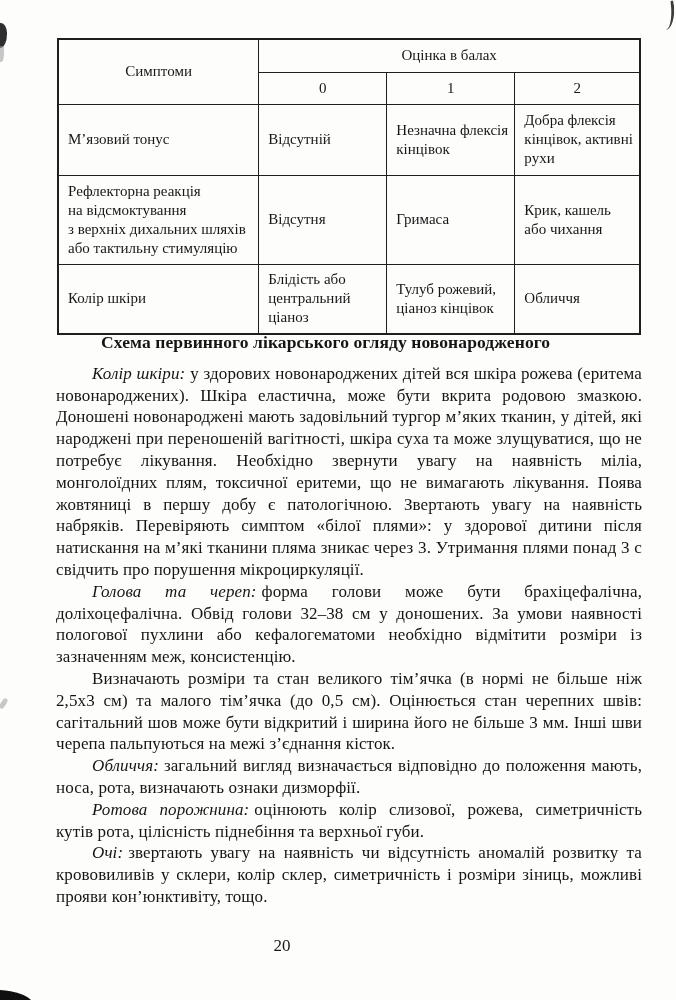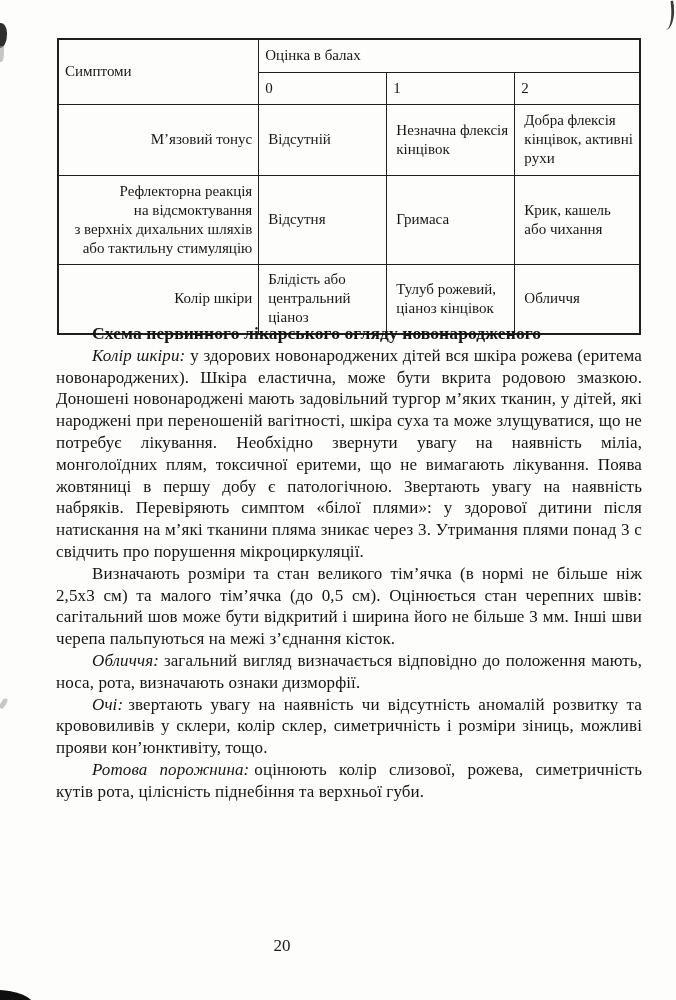--- a/index.html
+++ b/index.html
@@ -58,46 +58,46 @@
     font-size: 15px;
     line-height: 19px;
     color: #171717;
   }
   table.score-table, .score-table th, .score-table td {
     border: 1.6px solid #1f1f1f;
   }
   table.score-table { border-width: 2.2px; }
   .score-table th {
     font-weight: normal;
-    text-align: left;
+    text-align: center;
     vertical-align: middle;
     padding: 3px 6px;
   }
   .score-table td {
     vertical-align: middle;
     padding: 3px 6px 3px 9px;
     text-align: left;
   }
   .score-table .h-group { height: 33px; }
   .score-table .h-levels th { height: 25px; }
   .score-table .r1 td { height: 64px; }
   .score-table .r2 td { height: 82px; }
   .score-table .r3 td { height: 62px; }
-  .score-table td.sym { white-space: pre-line; text-align: right; }
+  .score-table td.sym { white-space: pre-line; }
 
   
   .content {
     position: absolute; left: 56px; top: 323px; width: 586px;
     font-size: 17px;
     line-height: 21.8px;
     text-align: justify;
     letter-spacing: 0.1px;
   }
   .content .heading {
-    margin: 0;
+    margin: 9px;
     font-weight: bold;
     font-size: 17.5px;
     text-indent: 36px;
     text-align: left;
   }
   .content p.para {
     margin: 0;
     text-indent: 36px;
   }
   .content .lead { font-style: italic; }
@@ -164,25 +164,26 @@
         </tr>
       </tbody>
     </table>
   </div>
 
   <div class="content">
     <p class="heading">Схема первинного лікарського огляду новонародженого</p>
 
     <p class="para"><span class="lead">Колір шкіри:</span><span>у здорових новонароджених дітей вся шкіра рожева (еритема новонароджених). Шкіра еластична, може бути вкрита родовою змазкою. Доношені новонароджені мають задовільний тургор м’яких тканин, у дітей, які народжені при переношеній вагітності, шкіра суха та може злущуватися, що не потребує лікування. Необхідно звернути увагу на наявність міліа, монголоїдних плям, токсичної еритеми, що не вимагають лікування. Поява жовтяниці в першу добу є патологічною. Звертають увагу на наявність набряків. Перевіряють симптом «білої плями»: у здорової дитини після натискання на м’які тканини пляма зникає через 3. Утримання плями понад 3 с свідчить про порушення мікроциркуляції.</span></p>
 
+    <p class="para"><span class="lead">Голова та череп:</span><span>форма голови може бути брахіцефалічна, доліхоцефалічна. Обвід голови 32–38 см у доношених. За умови наявності пологової пухлини або кефалогематоми необхідно відмітити розміри із зазначенням меж, консистенцію.</span></p>
 
     <p class="para"><span class="lead"></span><span>Визначають розміри та стан великого тім’ячка (в нормі не більше ніж 2,5х3 см) та малого тім’ячка (до 0,5 см). Оцінюється стан черепних швів: сагітальний шов може бути відкритий і ширина його не більше 3 мм. Інші шви черепа пальпуються на межі з’єднання кісток.</span></p>
 
     <p class="para"><span class="lead">Обличчя:</span><span>загальний вигляд визначається відповідно до положення мають, носа, рота, визначають ознаки дизморфії.</span></p>
 
+    <p class="para"><span class="lead">Ротова порожнина:</span><span>оцінюють колір слизової, рожева, симетричність кутів рота, цілісність піднебіння та верхньої губи.</span></p>
+
     <p class="para"><span class="lead">Очі:</span><span>звертають увагу на наявність чи відсутність аномалій розвитку та крововиливів у склери, колір склер, симетричність і розміри зіниць, можливі прояви кон’юнктивіту, тощо.</span></p>
-
-    <p class="para"><span class="lead">Ротова порожнина:</span><span>оцінюють колір слизової, рожева, симетричність кутів рота, цілісність піднебіння та верхньої губи.</span></p>
   </div>
 
   <div class="page-number">20</div>
 
 </div>
 
 </body></html>

